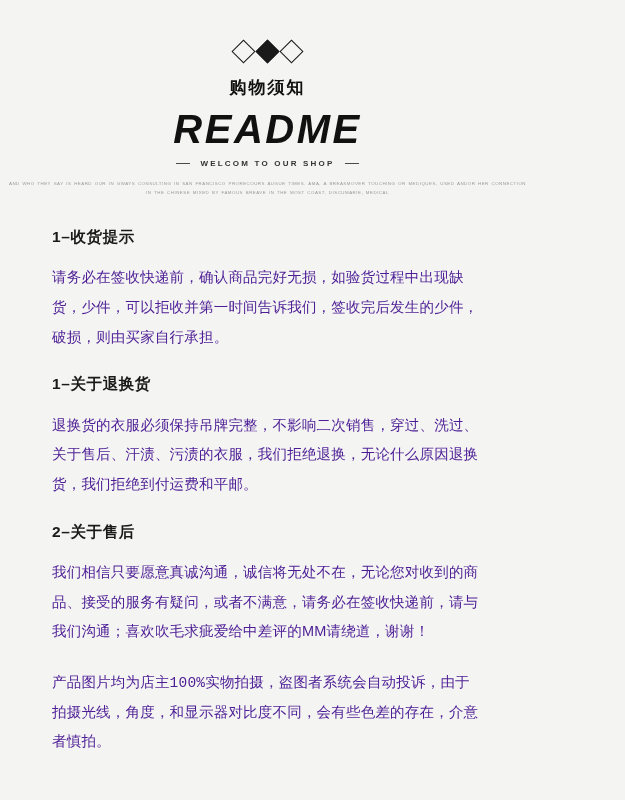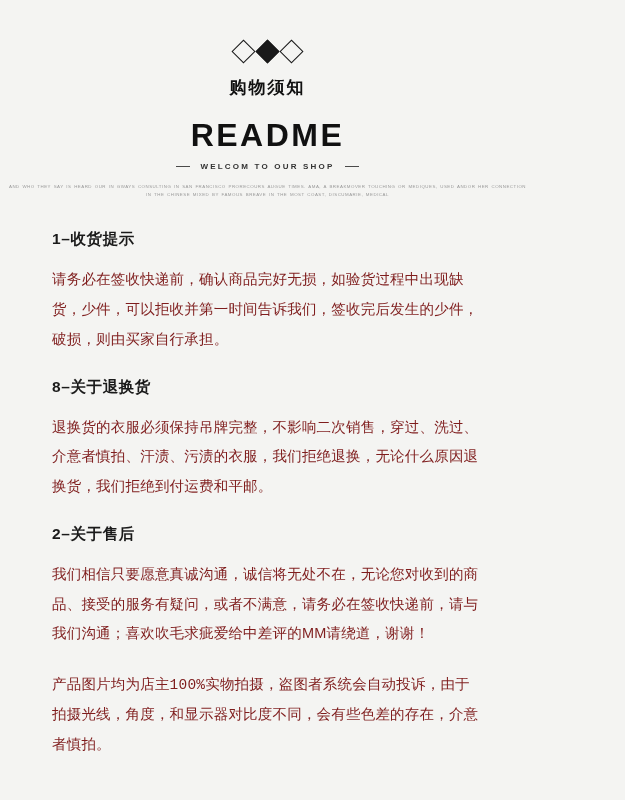--- a/index.html
+++ b/index.html
@@ -50,26 +50,27 @@
   }
   .header-cn {
     margin-top: 14px;
     font-size: 17px;
     font-weight: bold;
     letter-spacing: 2px;
     color: #111;
     line-height: 1.2;
   }
   .header-en {
-    margin-top: 20px;
-    font-size: 32px;
+    margin-top: 9px;
+    font-size: 40px;
     font-weight: bold;
     letter-spacing: 2.5px;
     color: #111;
     line-height: 1.1;
+    font-style: italic;
   }
   .header-rule-wrap {
     margin-top: 8px;
     display: flex;
     align-items: center;
     justify-content: center;
     gap: 10px;
   }
   .header-rule {
     width: 14px;
@@ -106,21 +107,21 @@
     font-size: 15.5px;
     font-weight: bold;
     color: #1a1a1a;
     letter-spacing: 0.6px;
     margin: 0 0 16px 0;
     line-height: 1.3;
   }
   .section-body {
     font-size: 14.5px;
     line-height: 2.05;
-    color: #7f1d1d;
+    color: #4c1d95;
     letter-spacing: 0.2px;
     margin: 0 0 22px 0;
     text-align: left;
   }
   .section:last-child .section-body {
     margin-bottom: 8px;
     font-family: Liberation Mono, monospace;
   }
 </style>
 </head>
@@ -145,22 +146,22 @@
   </div>
 
   <div class="content">
 
     <div class="section">
       <h2 class="section-title">1–收货提示</h2>
       <p class="section-body">请务必在签收快递前，确认商品完好无损，如验货过程中出现缺货，少件，可以拒收并第一时间告诉我们，签收完后发生的少件，破损，则由买家自行承担。</p>
     </div>
 
     <div class="section">
-      <h2 class="section-title">8–关于退换货</h2>
-      <p class="section-body">退换货的衣服必须保持吊牌完整，不影响二次销售，穿过、洗过、介意者慎拍、汗渍、污渍的衣服，我们拒绝退换，无论什么原因退换货，我们拒绝到付运费和平邮。</p>
+      <h2 class="section-title">1–关于退换货</h2>
+      <p class="section-body">退换货的衣服必须保持吊牌完整，不影响二次销售，穿过、洗过、关于售后、汗渍、污渍的衣服，我们拒绝退换，无论什么原因退换货，我们拒绝到付运费和平邮。</p>
     </div>
 
     <div class="section">
       <h2 class="section-title">2–关于售后</h2>
       <p class="section-body">我们相信只要愿意真诚沟通，诚信将无处不在，无论您对收到的商品、接受的服务有疑问，或者不满意，请务必在签收快递前，请与我们沟通；喜欢吹毛求疵爱给中差评的MM请绕道，谢谢！</p>
     </div>
 
     <div class="section">
       <p class="section-body">产品图片均为店主100%实物拍摄，盗图者系统会自动投诉，由于拍摄光线，角度，和显示器对比度不同，会有些色差的存在，介意者慎拍。</p>
     </div>

